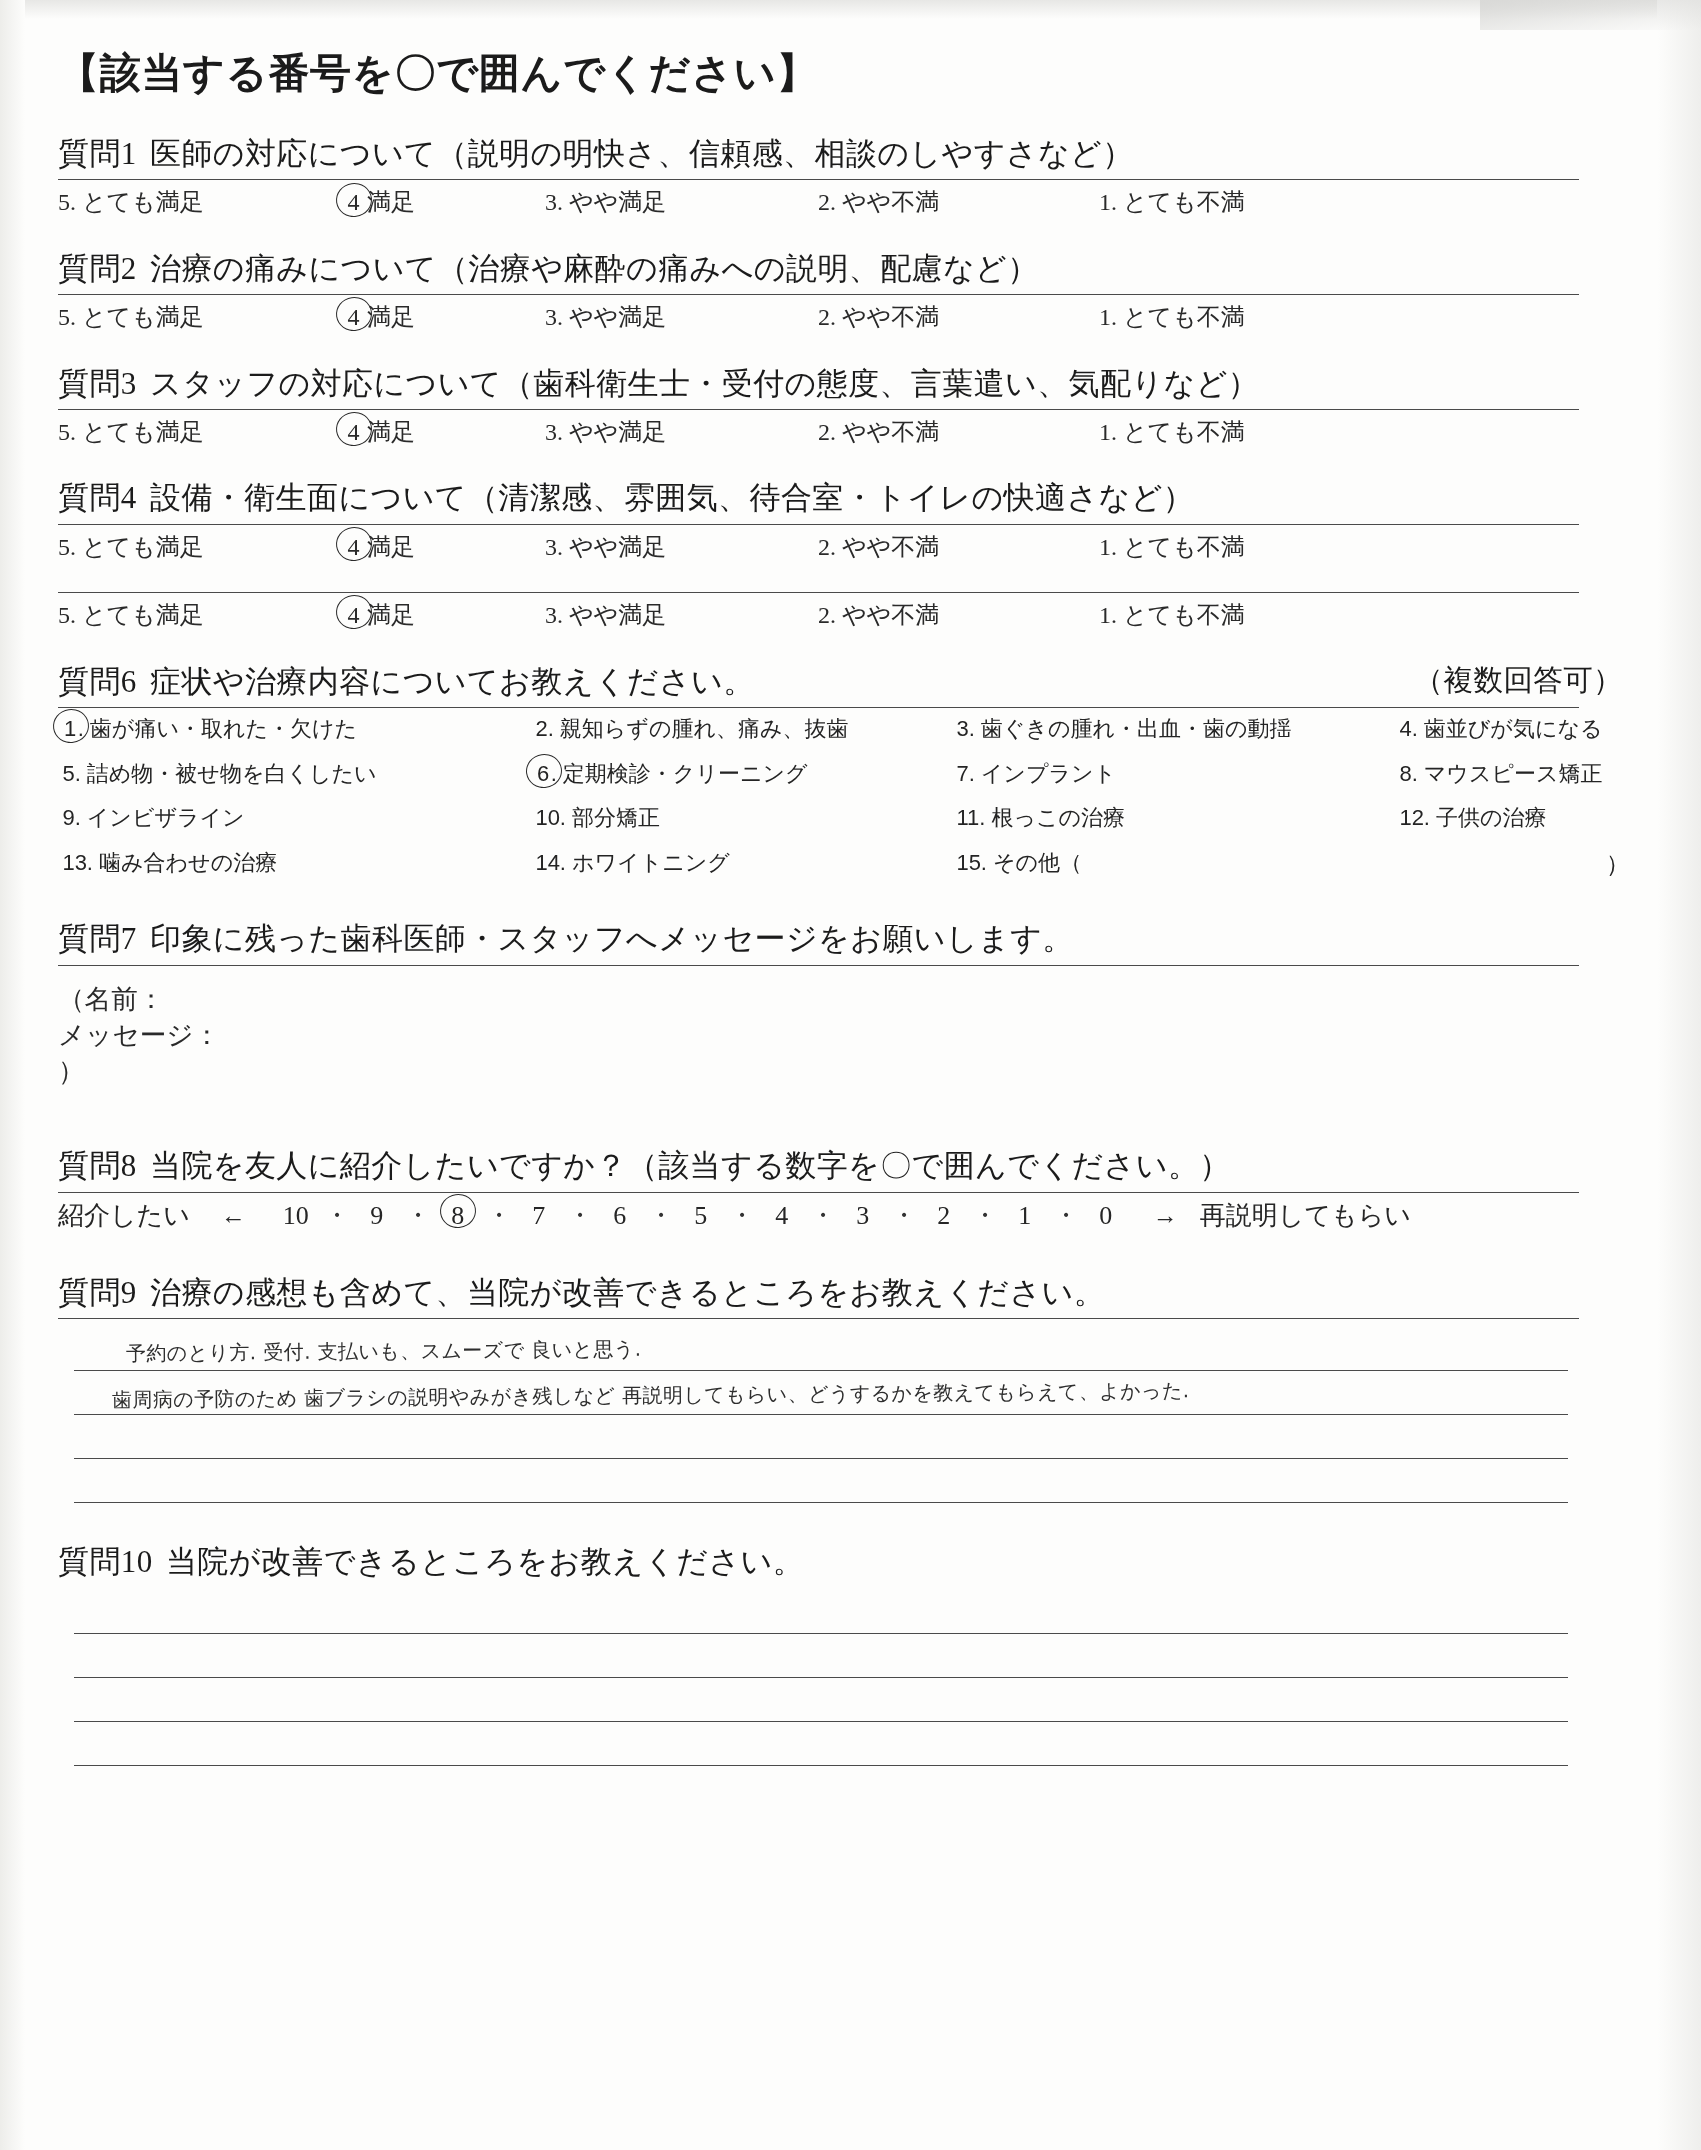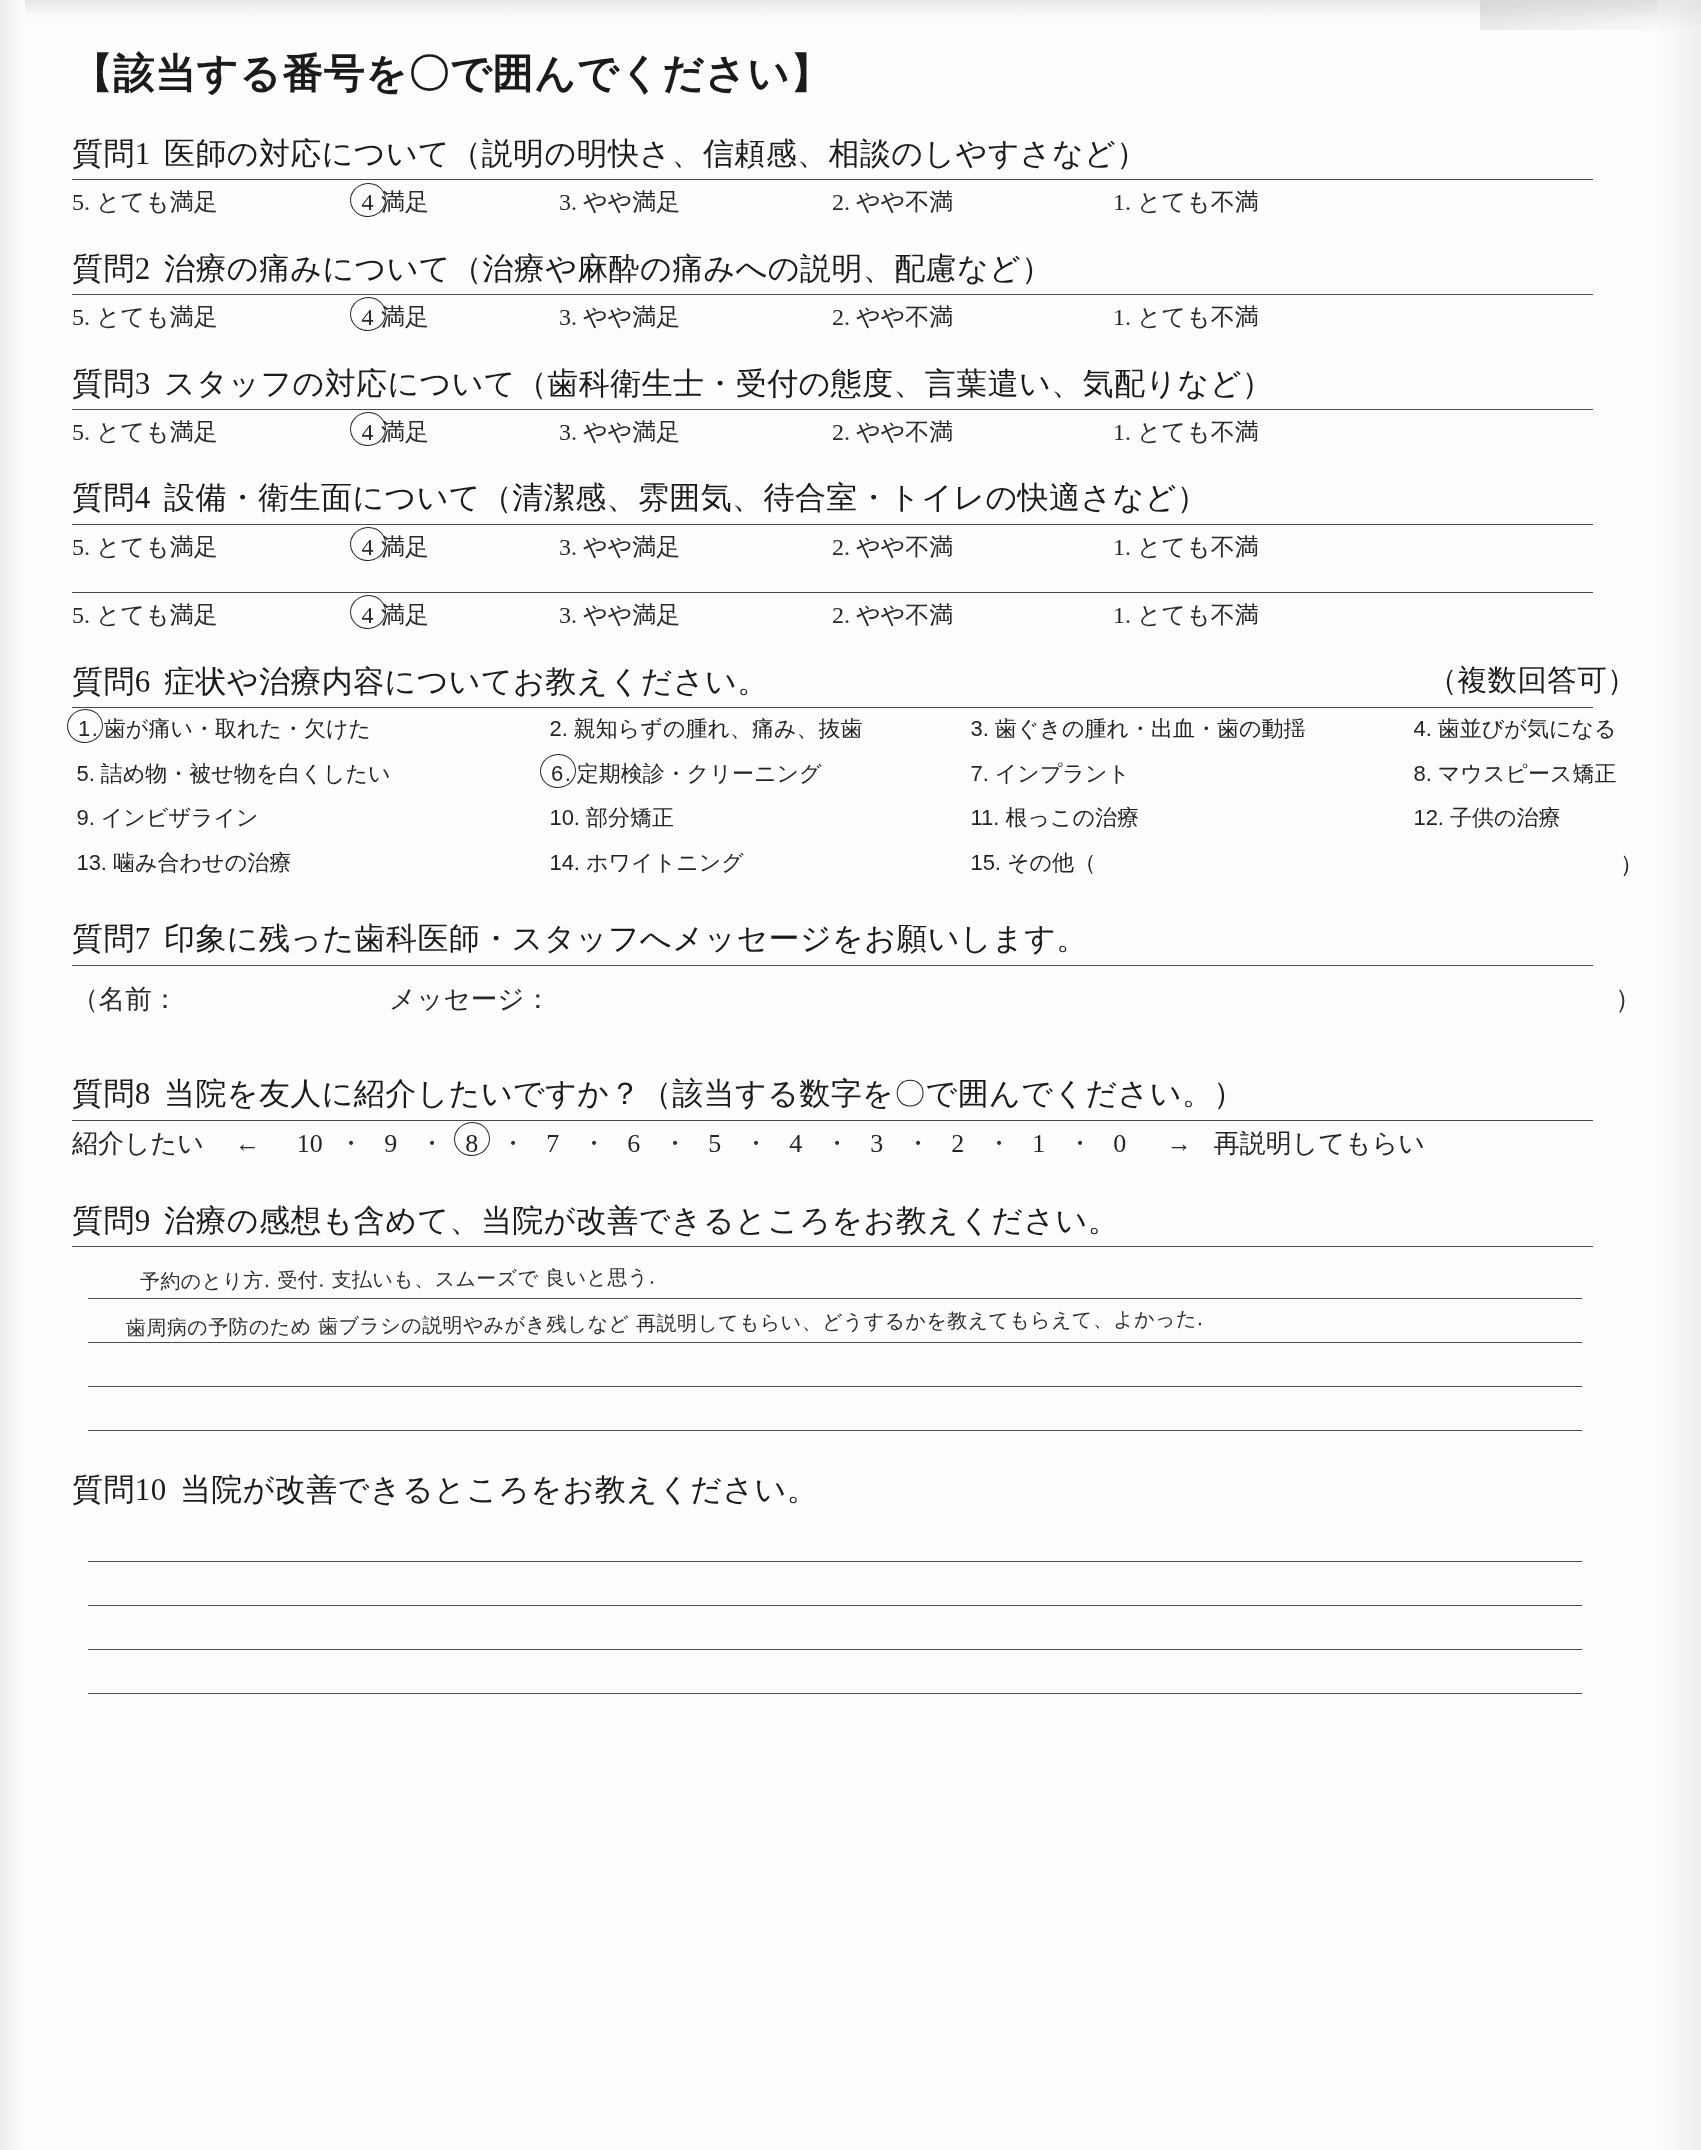--- a/index.html
+++ b/index.html
@@ -34,21 +34,21 @@
     right: 0; top: 0; width: 44px; height: 100%;
     background: linear-gradient(to left, #eeeeec, #fdfdfc);
   }
   .scan-corner {
     position: absolute;
     right: 0; top: 0; width: 221px; height: 29.5px;
     background: linear-gradient(to bottom right, #d9d9d7, rgba(253,253,252,0));
   }
   .content {
     position: absolute;
-    left: 72px;
+    left: 58px;
     top: 46px;
     width: 1565px;
   }
 
   .doc-title {
     font-size: 41px;
     letter-spacing: 0.7px;
     margin: 0 0 32px 0;
     white-space: nowrap;
   }
@@ -128,20 +128,21 @@
     margin-right: 1.5px;
   }
 
   
   .namerow {
     display: flex;
     font-size: 26.6px;
     color: #2a2a2a;
     white-space: nowrap;
     margin-top: 15px;
+    flex-direction: column;
   }
   .namerow .nm { width: 317px; }
   .namerow .msg { flex: 1; }
   .namerow .endparen { width: 22px; text-align: right; }
 
   
   .nps {
     display: flex;
     align-items: center;
     font-size: 26px;

